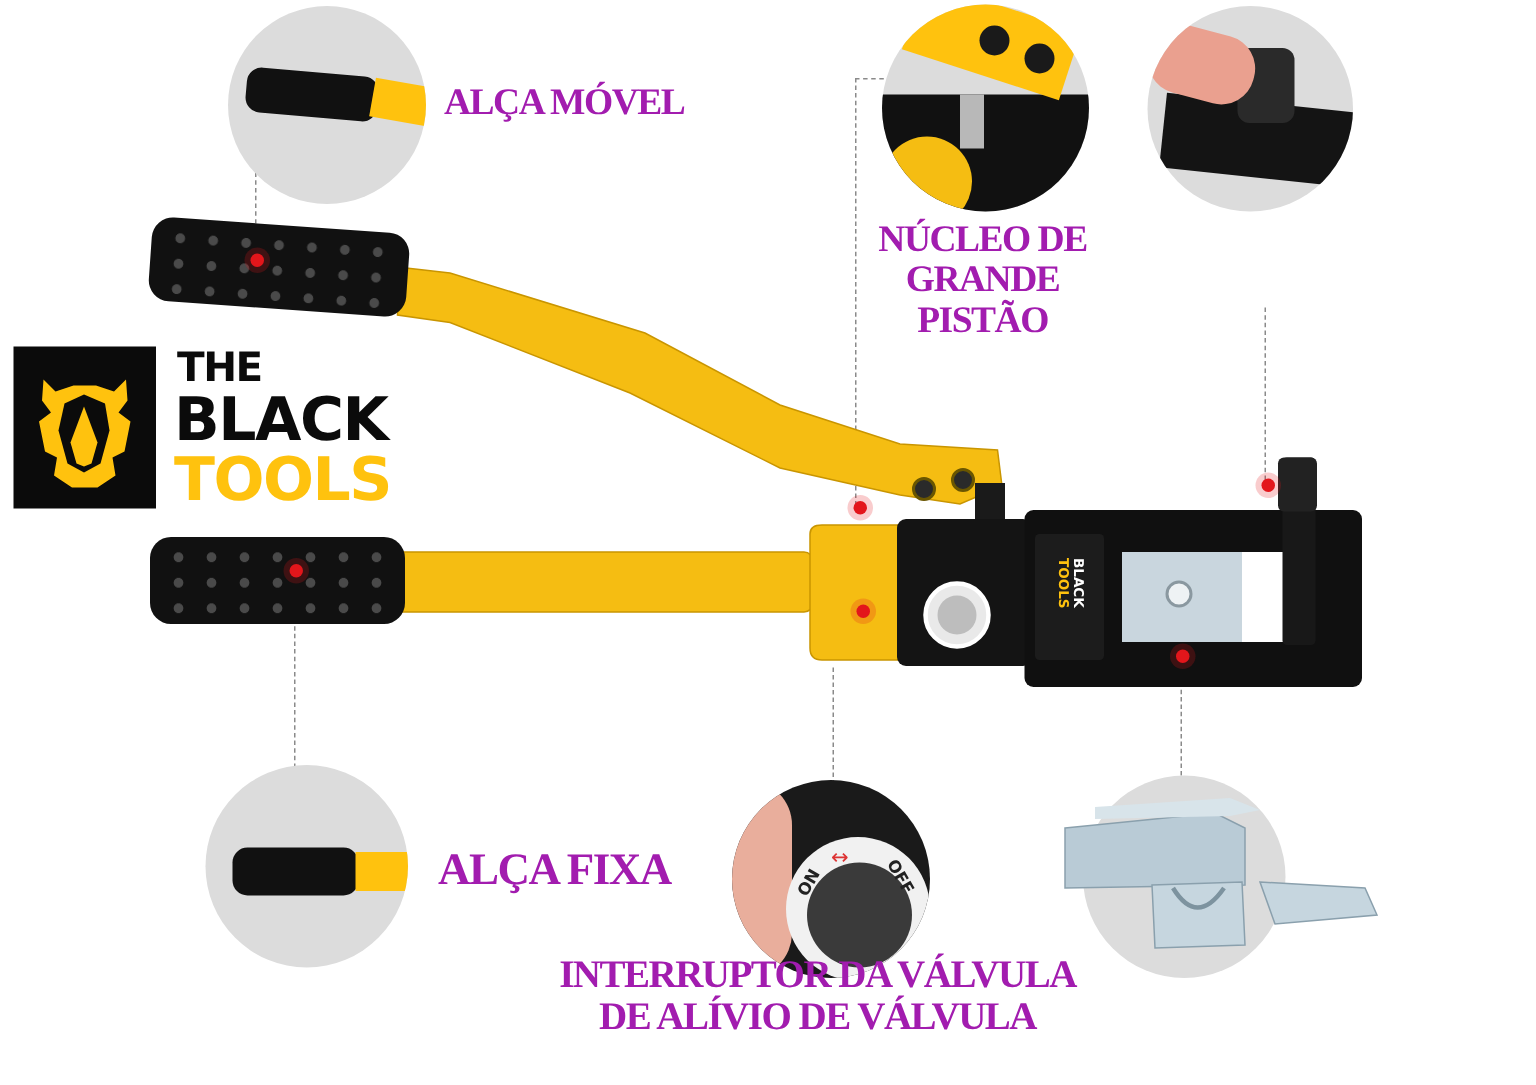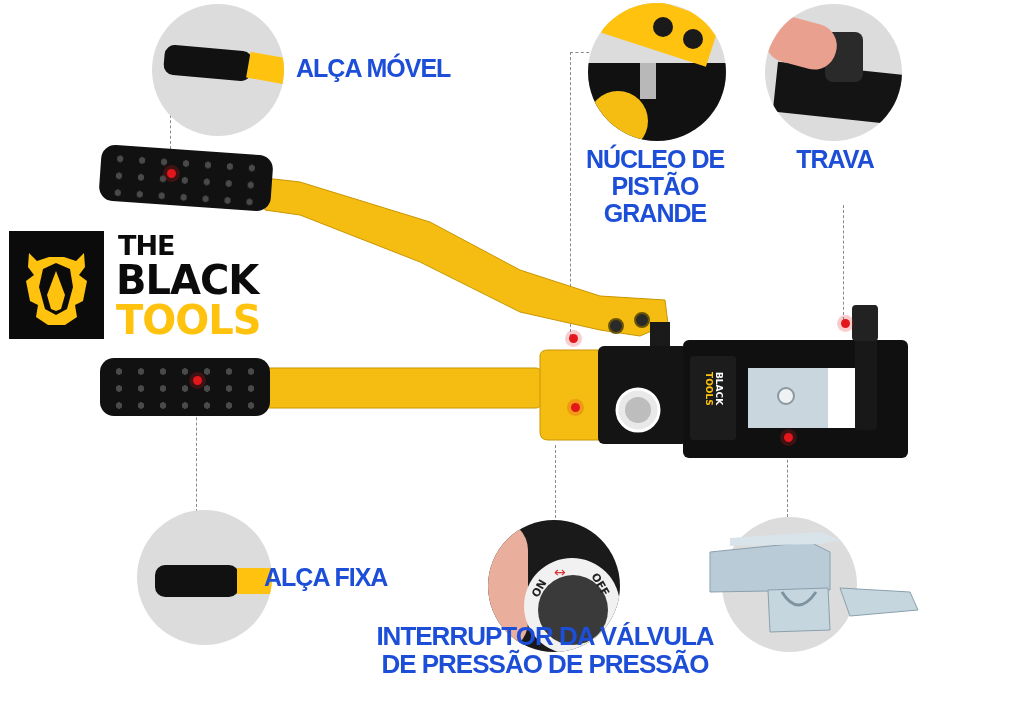--- a/index.html
+++ b/index.html
@@ -1,18 +1,18 @@
 <!DOCTYPE html>
 <html><head>
 <meta charset="utf-8">
 <style>
   html,body{margin:0;padding:0;background:#fff;}
   body{width:1024px;height:723px;position:relative;overflow:hidden;font-family:"DejaVu Sans",sans-serif;}
   .abs{position:absolute;}
-  .label{position:absolute;font-family:Liberation Sans, sans-serif;font-weight:bold;color:#1d4ed8;letter-spacing:-1px;line-height:1.08;text-align:center;font-stretch:condensed;}
+  .label{position:absolute;font-family:Liberation Serif, serif;font-weight:bold;color:#a21caf;letter-spacing:-1px;line-height:1.08;text-align:center;font-stretch:condensed;}
   .circle{position:absolute;border-radius:50%;background:#dcdcdc;overflow:hidden;}
   .dash-v{position:absolute;width:0;border-left:1.5px dashed #8a8a8a;}
   .dash-h{position:absolute;height:0;border-top:1.5px dashed #8a8a8a;}
   .dot{position:absolute;width:9px;height:9px;border-radius:50%;background:#e3161b;box-shadow:0 0 0 4px rgba(227,22,27,0.22);}
   .grip{position:absolute;background:#111;border-radius:14px;overflow:hidden;}
   .grip .bumps{position:absolute;inset:5px 8px;background-image:radial-gradient(circle,#4a4a4a 3px,transparent 3.5px);background-size:22px 17px;}
   .logo-box{position:absolute;left:9px;top:231px;width:95px;height:108px;background:#0b0b0b;}
   .logo-text{position:absolute;font-family:"DejaVu Sans",sans-serif;font-weight:bold;line-height:1;letter-spacing:-1px;}
 </style>
 </head>
@@ -87,50 +87,49 @@
 <div class="circle" style="left:588px;top:3px;width:138px;height:138px;">
   <div class="abs" style="left:0;top:60px;width:138px;height:80px;background:#111;"></div>
   <div class="abs" style="left:18px;top:0;width:110px;height:48px;background:#ffc20e;transform:rotate(18deg);"></div>
   <div class="abs" style="left:65px;top:14px;width:20px;height:20px;border-radius:50%;background:#1a1a1a;"></div>
   <div class="abs" style="left:95px;top:26px;width:20px;height:20px;border-radius:50%;background:#1a1a1a;"></div>
   <div class="abs" style="left:0;top:88px;width:60px;height:60px;border-radius:50%;background:#f5bd12;"></div>
   <div class="abs" style="left:52px;top:60px;width:16px;height:36px;background:#b8b8b8;"></div>
 </div>
 <div class="label" style="left:572px;top:146px;width:166px;font-size:25px;">
   <div>NÚCLEO DE</div>
+  <div>GRANDE</div>
   <div>PISTÃO</div>
-  <div>GRANDE</div>
 </div>
 
 <div class="circle" style="left:765px;top:4px;width:137px;height:137px;">
   <div class="abs" style="left:10px;top:65px;width:140px;height:50px;background:#141414;transform:rotate(6deg);"></div>
   <div class="abs" style="left:60px;top:28px;width:38px;height:50px;border-radius:8px;background:#2a2a2a;"></div>
   <div class="abs" style="left:0;top:16px;width:72px;height:46px;border-radius:22px;background:#eaa08f;transform:rotate(15deg);"></div>
 </div>
 <div class="label" style="left:770px;top:146px;width:130px;font-size:25px;">
-  <div>TRAVA</div>
 </div>
 
 <div class="circle" style="left:137px;top:510px;width:135px;height:135px;">
   <div class="abs" style="left:18px;top:55px;width:84px;height:32px;background:#111;border-radius:10px;"></div>
   <div class="abs" style="left:100px;top:58px;width:40px;height:26px;background:#ffc20e;"></div>
 </div>
-<div class="label" style="left:264px;top:564px;font-size:25px;text-align:right;">ALÇA FIXA</div>
+<div class="label" style="left:292px;top:564px;font-size:30px;text-align:right;">ALÇA FIXA</div>
 
 <div class="circle" style="left:488px;top:520px;width:132px;height:132px;background:#1a1a1a;">
   <div class="abs" style="left:-20px;top:0;width:60px;height:132px;background:#e9ae9c;border-radius:30px;"></div>
   <div class="abs" style="left:36px;top:38px;width:96px;height:96px;border-radius:50%;background:#f1f1f1;"></div>
   <div class="abs" style="left:50px;top:55px;width:70px;height:70px;border-radius:50%;background:#3a3a3a;"></div>
   <div class="abs" style="left:42px;top:62px;font-size:11px;font-weight:bold;color:#222;transform:rotate(-60deg);">ON</div>
   <div class="abs" style="left:100px;top:58px;font-size:11px;font-weight:bold;color:#222;transform:rotate(60deg);">OFF</div>
   <div class="abs" style="left:66px;top:44px;font-size:14px;color:#d33;">↔</div>
 </div>
-<div class="label" style="left:350px;top:622px;width:390px;font-size:26px;text-align:center;">
+<div class="label" style="left:350px;top:636px;width:390px;font-size:26px;text-align:center;">
   <div>INTERRUPTOR DA VÁLVULA</div>
-  <div>DE PRESSÃO DE PRESSÃO</div>
+  <div>DE ALÍVIO DE VÁLVULA</div>
 </div>
 
 <div class="circle" style="left:722px;top:517px;width:135px;height:135px;"></div>
 <svg class="abs" style="left:700px;top:530px;" width="230" height="120" viewBox="0 0 230 120">
   <path d="M10 22 L110 12 L130 22 L130 60 L10 62 Z" fill="#b9cbd6" stroke="#8aa0ad"></path>
   <path d="M30 8 L120 2 L140 10 L120 14 L30 16 Z" fill="#d8e4ea"></path>
   <path d="M68 60 L128 58 L130 100 L70 102 Z" fill="#c6d6df" stroke="#8aa0ad"></path>
   <path d="M82 62 Q98 88 116 62" fill="none" stroke="#7d939f" stroke-width="3"></path>
   <path d="M140 58 L210 62 L218 80 L150 86 Z" fill="#c6d6df" stroke="#8aa0ad"></path>
 </svg>

